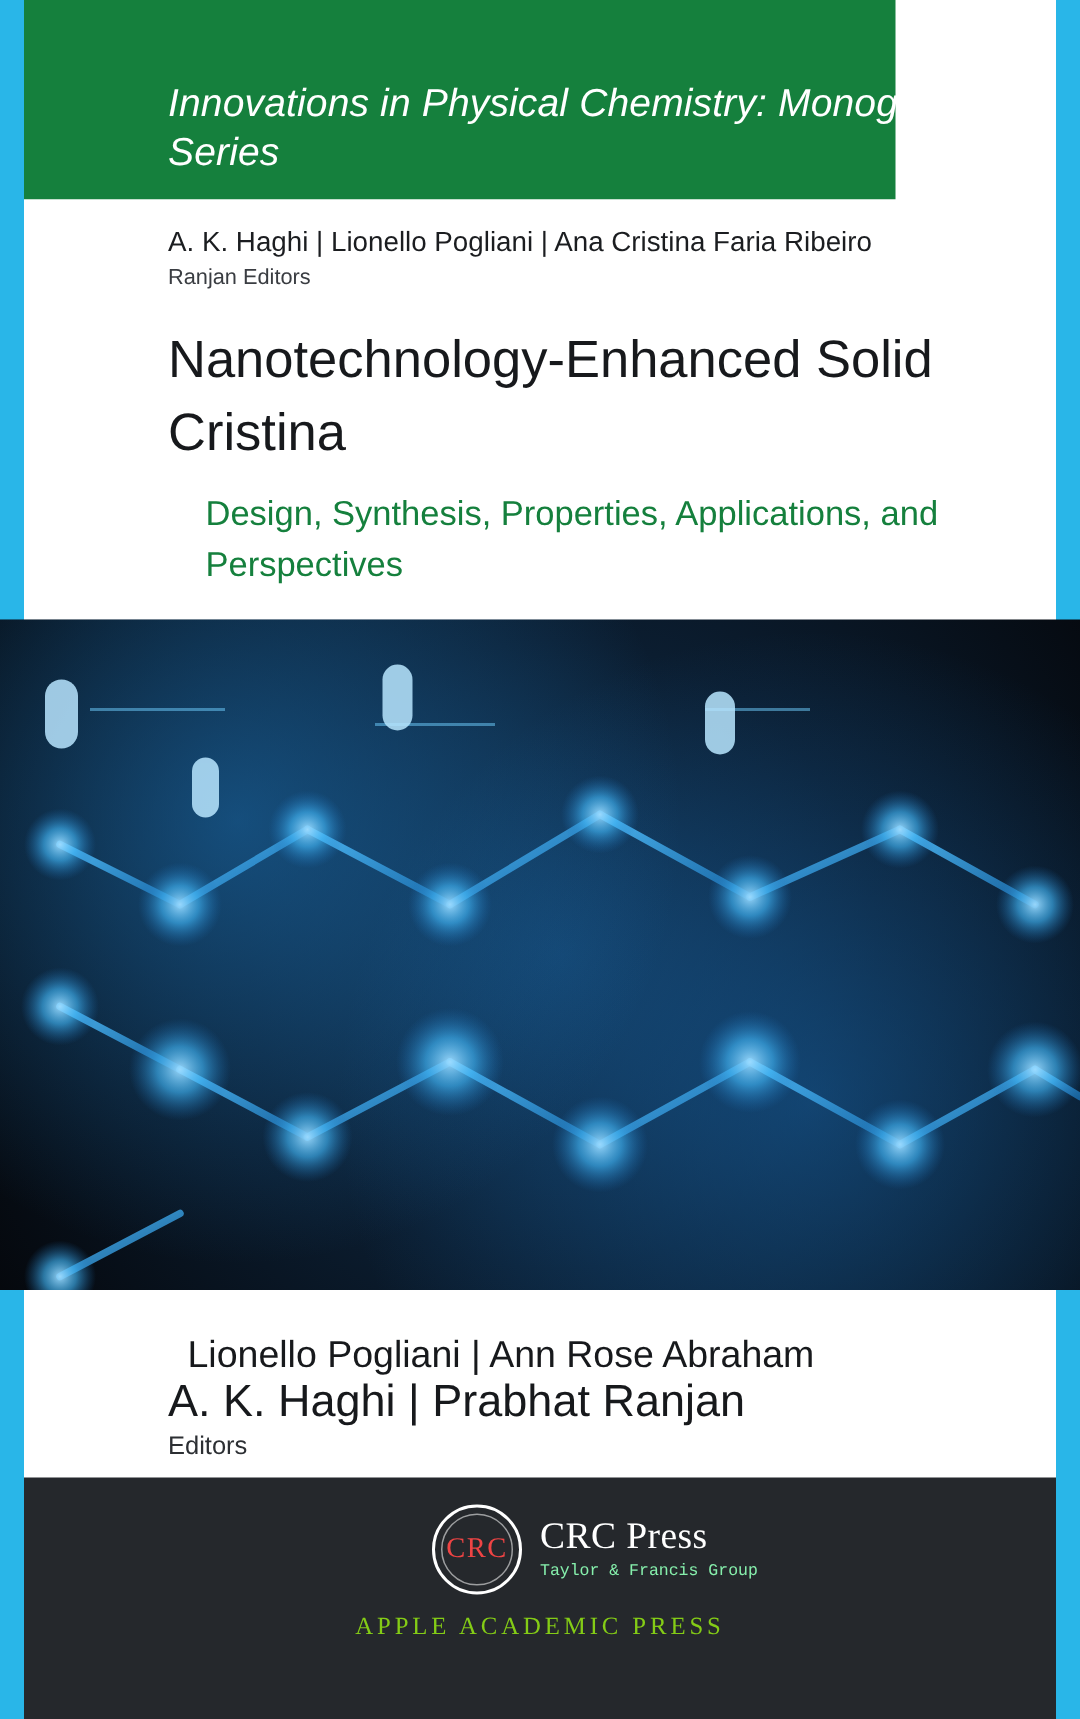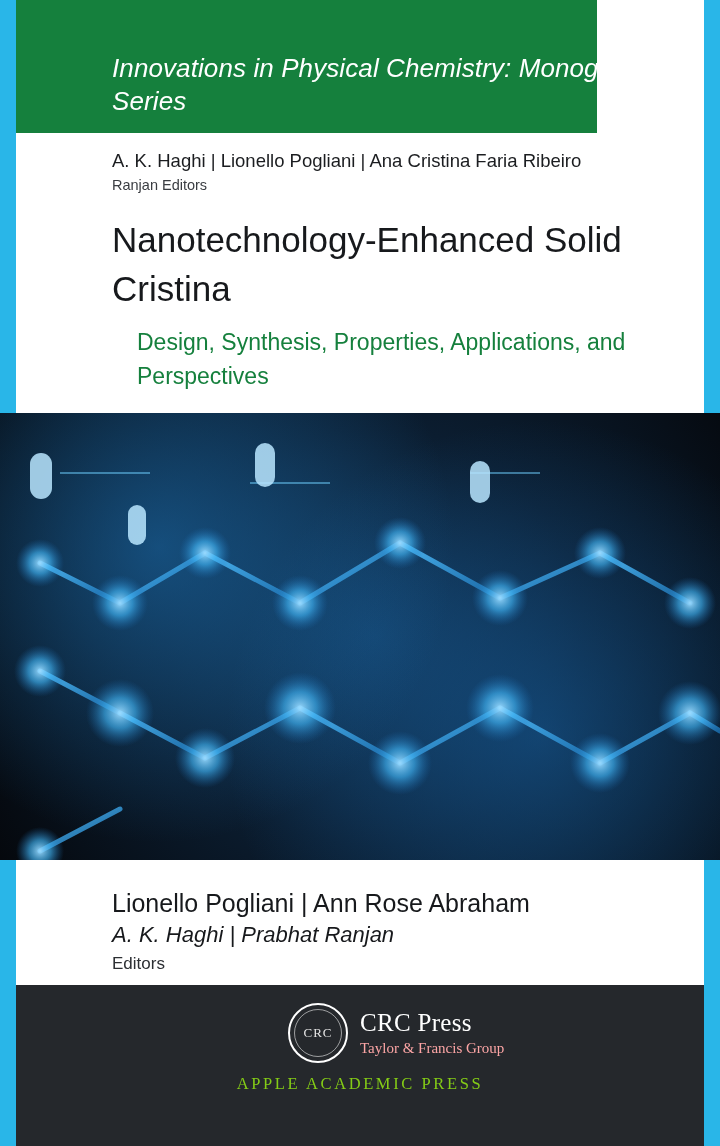--- a/index.html
+++ b/index.html
@@ -119,36 +119,35 @@
   .authors-area {
     position: absolute;
     left: 16px;
     top: 860px;
     width: 688px;
     height: 125px;
     background: #ffffff;
   }
   .authors-line1 {
     position: absolute;
-    left: 96px;
+    left: 109px;
     top: 26px;
     width: 580px;
     color: #17191c;
     font-size: 25px;
     line-height: 34px;
   }
   .authors-line2 {
     position: absolute;
     left: 96px;
     top: 58px;
     width: 580px;
     color: #17191c;
-    font-size: 22px;
+    font-size: 30px;
     line-height: 34px;
-    font-style: italic;
   }
   .editors-label {
     position: absolute;
     left: 96px;
     top: 94px;
     color: #2c2f33;
     font-size: 17px;
   }
 
   
@@ -179,22 +178,22 @@
     width: 56px;
     height: 56px;
     border-radius: 50%;
     border: 2px solid #ffffff;
     position: relative;
     display: flex;
     align-items: center;
     justify-content: center;
   }
   .crc-seal-text {
-    color: #e5e5e5;
-    font-size: 13px;
+    color: #ef4444;
+    font-size: 19px;
     letter-spacing: 1px;
     font-family: "Liberation Serif", serif;
   }
   .crc-seal::before {
     content: "";
     position: absolute;
     left: 4px;
     top: 4px;
     right: 4px;
     bottom: 4px;
@@ -202,23 +201,23 @@
     border: 1px solid rgba(255,255,255,0.55);
   }
   .crc-names { line-height: 1.15; }
   .crc-press {
     color: #ffffff;
     font-size: 25px;
     font-family: "Liberation Serif", serif;
     letter-spacing: 0.3px;
   }
   .crc-tf {
-    color: #fca5a5;
-    font-size: 15px;
-    font-family: Liberation Serif, serif;
+    color: #86efac;
+    font-size: 11px;
+    font-family: Liberation Mono, monospace;
     margin-top: 2px;
   }
   .aap-text {
     position: absolute;
     left: 0;
     top: 89px;
     width: 688px;
     text-align: center;
     color: #84cc16;
     font-size: 16.5px;

